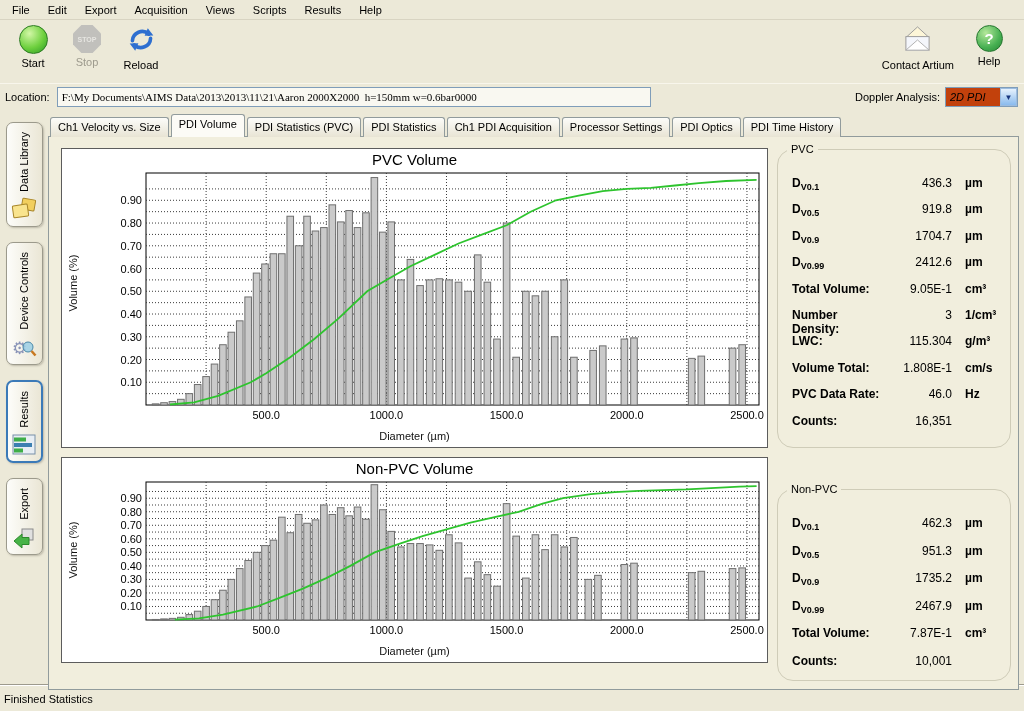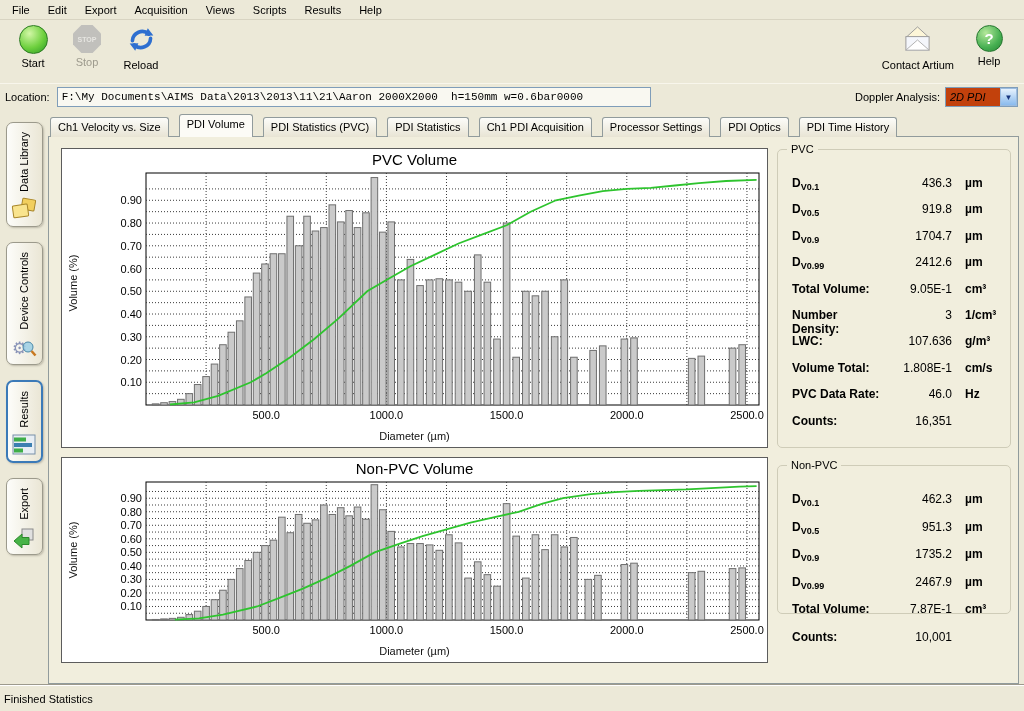--- a/index.html
+++ b/index.html
@@ -33,21 +33,21 @@
     color:#e6e5e1; font-weight:bold; font-size:7px; letter-spacing:0; }
   .icon-help { width:27px; height:27px; border-radius:50%;
     background:radial-gradient(circle at 35% 28%, #b4e89a, #47b052 60%, #2b8a38 95%);
     border:1px solid #25762f; color:#fff; font-weight:bold; font-size:15px;
     display:flex; align-items:center; justify-content:center; }
 
   
   .locbar { height:27px; display:flex; align-items:center; padding:0 6px 0 5px; gap:7px;
             border-top:1px solid #f8f6ec; }
   .loc-input { width:594px; height:20px; border:1px solid #7f9db9; background:#f9f8f1;
-               font-family:Liberation Mono, monospace; font-size:11px; padding:1px 4px; color:#000; }
+               font-family:Liberation Serif, serif; font-size:11px; padding:1px 4px; color:#000; }
   .doppler { margin-left:auto; display:flex; align-items:center; gap:5px; }
   .combo { width:73px; height:20px; border:1px solid #7f9db9; background:#c2410c;
            display:flex; align-items:center;font-style:italic; }
   .combo-val { flex:1; padding-left:4px; }
   .combo-arrow { width:17px; height:18px; border:1px solid #9cbcdf;
     background:linear-gradient(#e6f2fd,#aed0f3 60%,#8abbee);
     display:flex; align-items:center; justify-content:center;
     color:#17367e; font-size:8px; }
 
   
@@ -56,21 +56,21 @@
              padding-top:12px; gap:15px; }
   .side-tab { width:37px; border:1px solid #9c9a8c; border-radius:7px;
     background:linear-gradient(to right,#fdfdfa,#eae6d5);
     display:flex; flex-direction:column; align-items:center;
     padding:9px 0 5px 0; gap:5px; cursor:default; box-shadow:1px 1px 2px rgba(120,115,100,.4); }
   .side-tab.selected { border:2px solid #3b7ab8; }
   .vtext { writing-mode:vertical-rl; transform:rotate(180deg); font-size:11px; color:#000; }
   .side-icon { height:24px; display:flex; align-items:center; justify-content:center; }
 
   .tabarea { flex:1; display:flex; flex-direction:column; margin:4px 5px 0 0; }
-  .tabbar { display:flex; align-items:flex-end; padding-left:2px; gap:10px;
+  .tabbar { display:flex; align-items:flex-end; padding-left:2px; gap:2px;
             position:relative; z-index:5; margin-bottom:-1px; }
   .tab { height:20px; padding:3px 7px 2px 7px; border:1px solid #919b9c; border-bottom:none;
          border-radius:3px 3px 0 0; background:linear-gradient(#fcfcf9,#e8e4d4);
          white-space:nowrap; cursor:default; }
   .tab.active { height:23px; background:#fcfbf6; }
   .panel { flex:1; border:1px solid #919b9c; background:#f1eedd;
            display:flex; gap:9px; padding:11px 7px 8px 12px; }
 
   
   .charts-col { width:707px; display:flex; flex-direction:column; gap:9px; }
@@ -80,24 +80,24 @@
   .chart-title { position:absolute; top:2px; left:0; width:100%; text-align:center;
                  font-size:15px; color:#000; }
   .chart-ylabel { position:absolute; left:5px; top:45%; transform:translateY(-50%) rotate(180deg);
                   writing-mode:vertical-rl; font-size:11px; color:#111; }
   .chart-xlabel { position:absolute; bottom:5px; left:0; width:100%; text-align:center;
                   font-size:11px; color:#111; }
   .chart-svg-host { position:absolute; inset:0; }
 
   
   .stats-col { flex:1; display:flex; flex-direction:column; gap:17px; padding-top:1px; }
-  .groupbox { border:1px solid #cfccb8; border-radius:5px; position:relative;
+  .groupbox { border:1px solid #cfccb8; border-radius:16px; position:relative;
               padding:26px 12px 6px 14px; }
   .groupbox.pvc-box { height:299px; }
-  .groupbox.nonpvc-box { height:149px; }
+  .groupbox.nonpvc-box { height:192px;margin-top:24px; }
   .group-title { position:absolute; top:-7px; left:9px; background:#f1eedd; padding:0 4px;
                  font-size:11px; }
   .stat-row { display:flex; align-items:baseline; font-size:12px; }
   .pvc-box .stat-row { height:26.4px; }
   .nonpvc-box .stat-row { height:27.5px; }
   .stat-row .lbl { flex:1; font-weight:bold; }
   .stat-row .lbl sub { font-size:9px; font-weight:bold; }
   .stat-row .val { width:64px; text-align:right; }
   .stat-row .unit { width:46px; padding-left:13px; font-weight:bold; }
 
@@ -474,21 +474,21 @@
                 <span class="val">9.05E-1</span>
                 <span class="unit">cm³</span>
               </div>
               <div class="stat-row">
                 <span class="lbl">Number Density:</span>
                 <span class="val">3</span>
                 <span class="unit">1/cm³</span>
               </div>
               <div class="stat-row">
                 <span class="lbl">LWC:</span>
-                <span class="val">107.636</span>
+                <span class="val">115.304</span>
                 <span class="unit">g/m³</span>
               </div>
               <div class="stat-row">
                 <span class="lbl">Volume Total:</span>
                 <span class="val">1.808E-1</span>
                 <span class="unit">cm/s</span>
               </div>
               <div class="stat-row">
                 <span class="lbl">PVC Data Rate:</span>
                 <span class="val">46.0</span>

